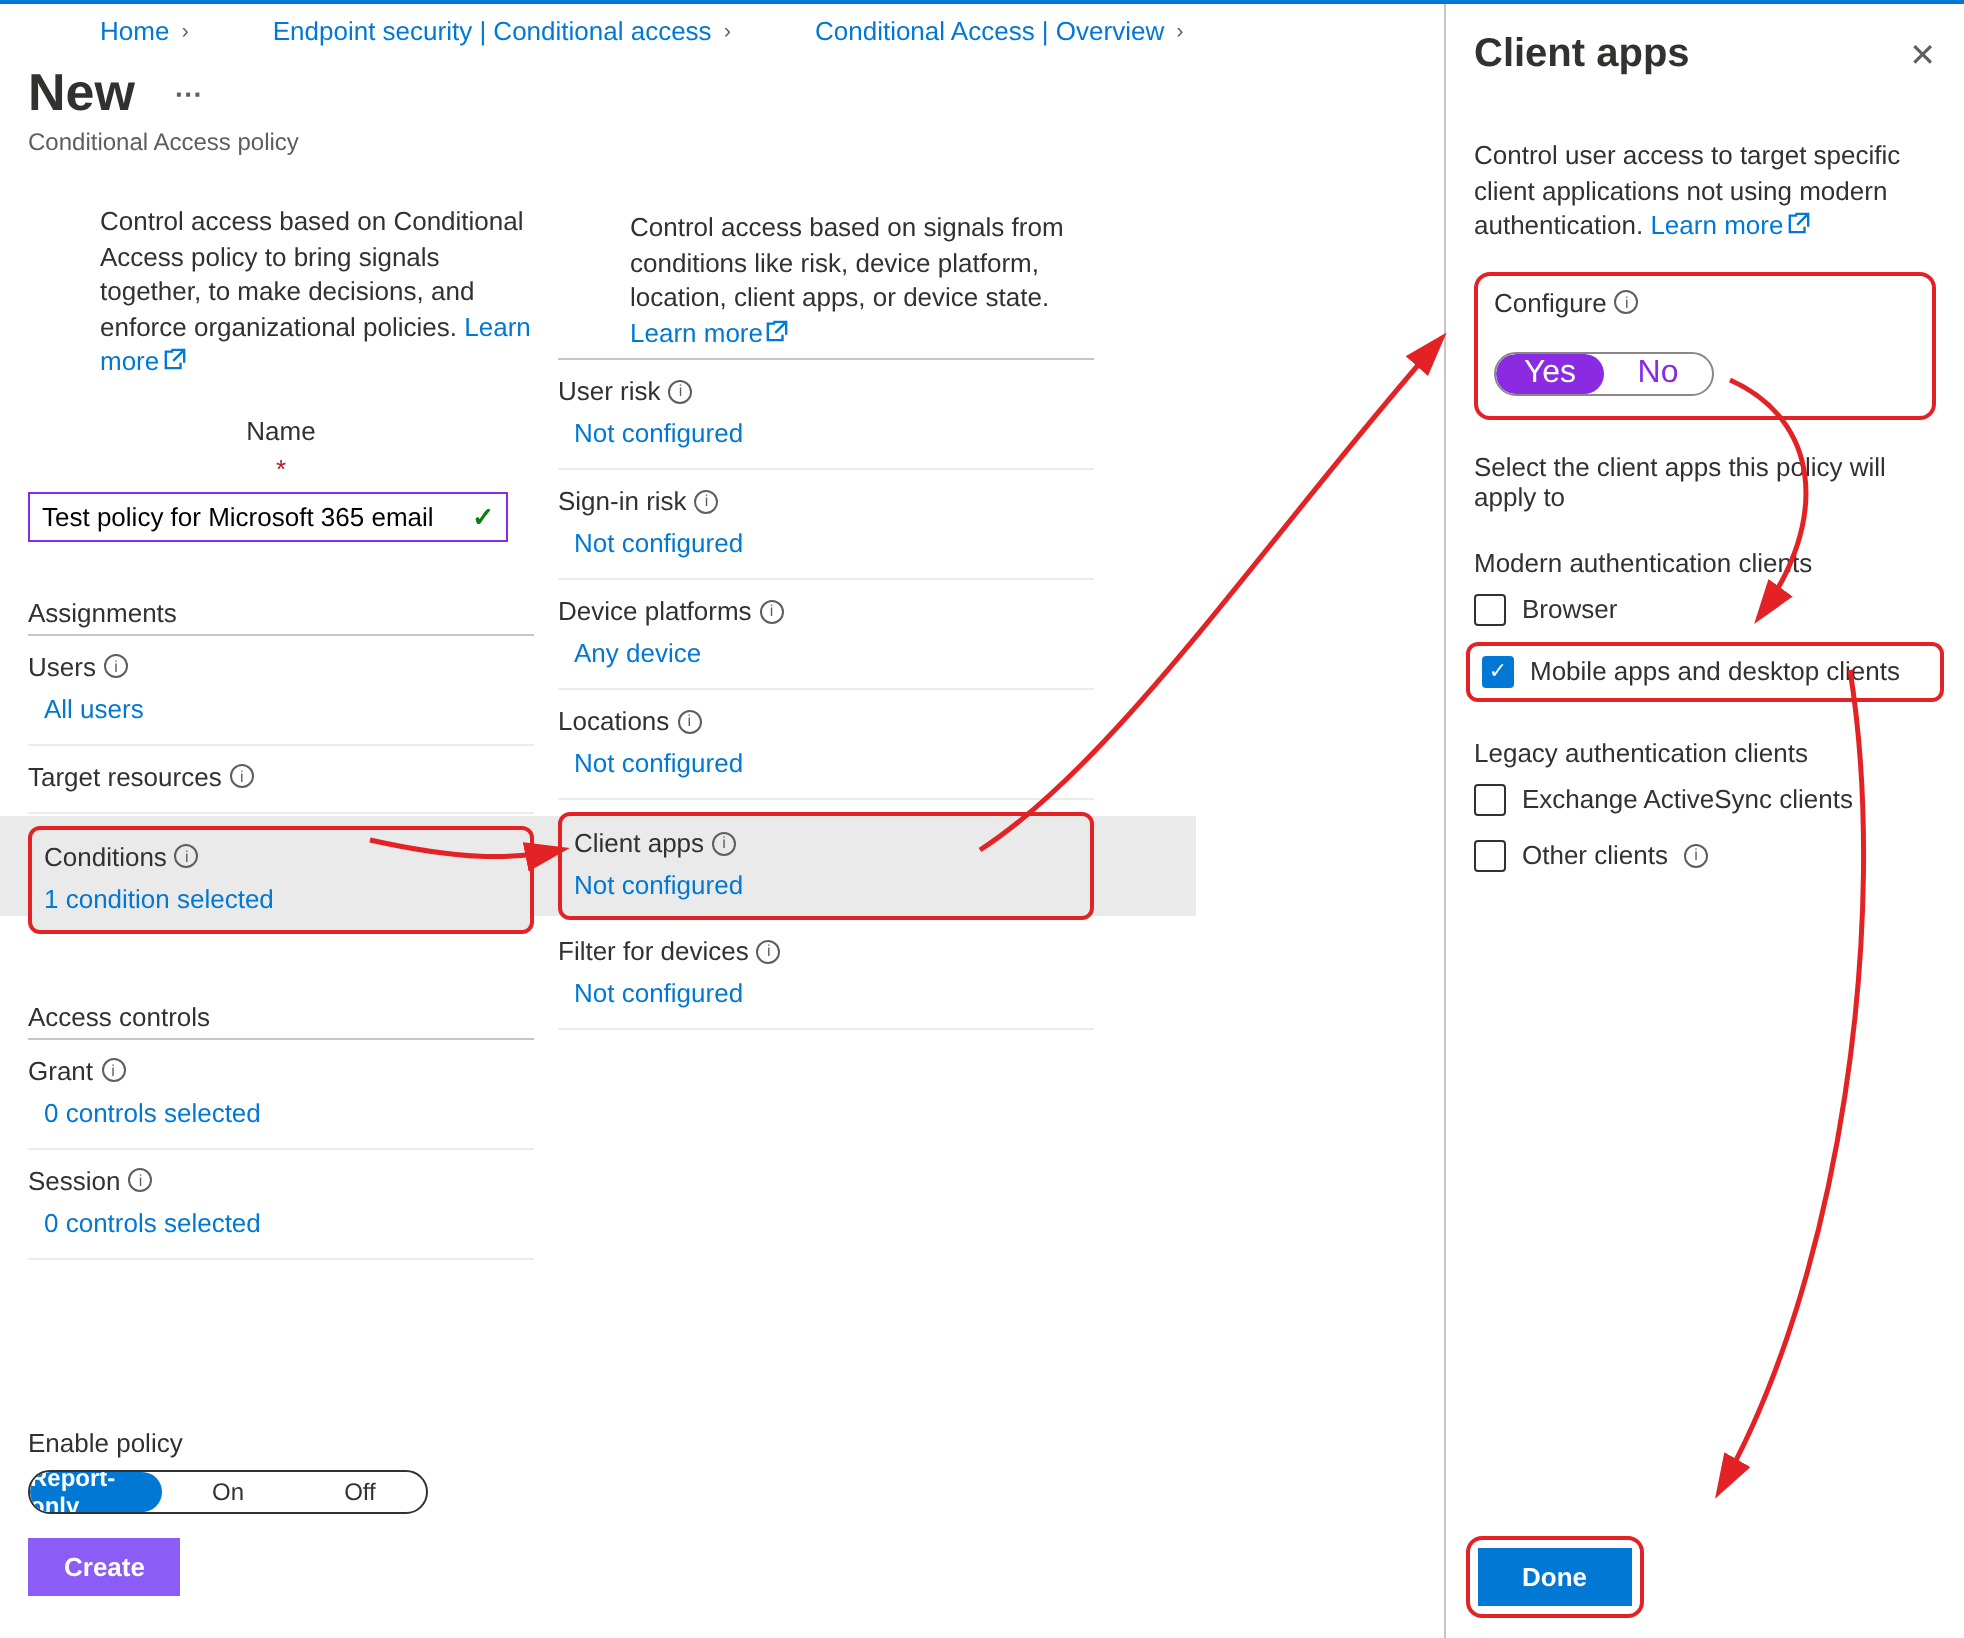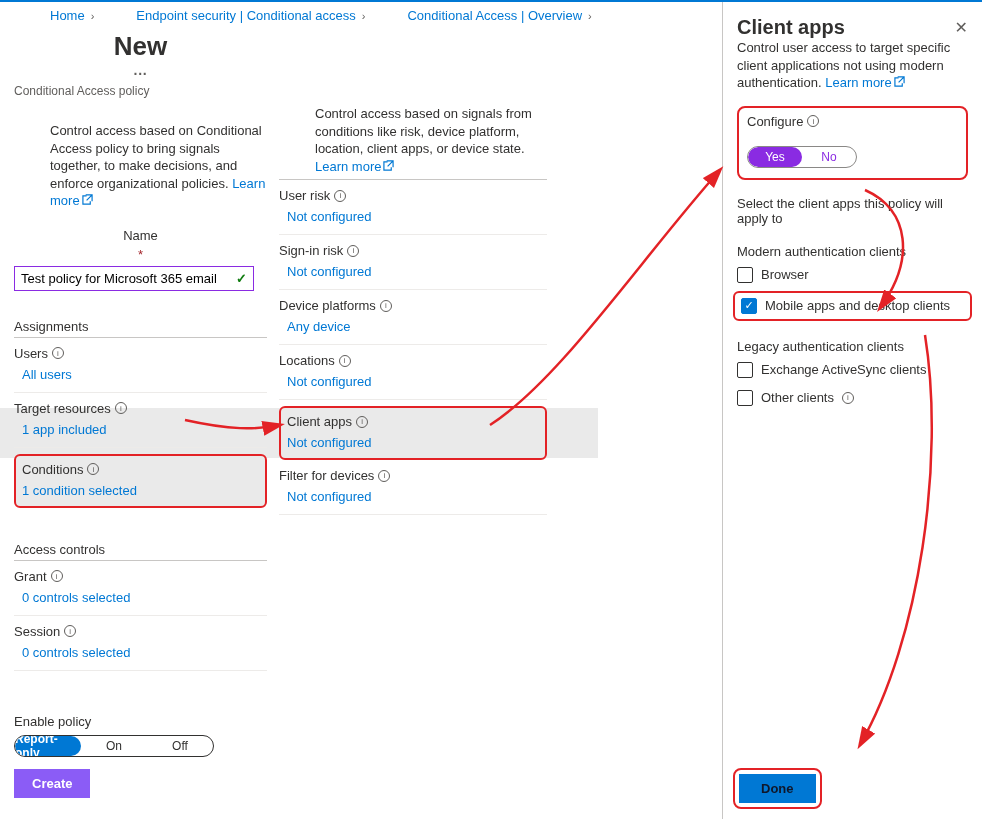--- a/index.html
+++ b/index.html
@@ -4,21 +4,21 @@
 <style>
   * { box-sizing: border-box; margin: 0; padding: 0; font-family: "Segoe UI", Arial, sans-serif; }
   body { width: 982px; height: 819px; background:#fff; position:relative; overflow:hidden; font-size:13px; color:#323130;}
   .topaccent { height:2px; background:#0078d4; width:100%; }
   .breadcrumb { padding:6px 14px 4px; font-size:13px; color:#0078d4; display:flex; align-items:center; gap:6px;}
   .breadcrumb span.sep { color:#605e5c; font-size:11px;}
   .breadcrumb a { color:#0078d4; text-decoration:none; cursor:pointer;margin-left:36px;}
   .page { display:flex; padding: 4px 14px 0 14px; height: calc(100% - 30px); }
   .leftcol { width: 265px; flex-shrink:0; padding-right:12px;}
   .midcol { width: 280px; flex-shrink:0; padding-right:12px;}
-  h1 { font-size:26px; font-weight:600; display:flex; align-items:center; gap:4px;flex-direction:column;}
+  h1 { font-size:26px; font-weight:600; display:flex; align-items:center; gap:20px;}
   h1 .dots { color:#605e5c; font-size:14px; cursor:pointer;}
   .subtitle { font-size:12px; color:#605e5c; margin-top:2px;}
   .body-text { font-size:13px; color:#323130; margin-top:24px; line-height:1.35;margin-left:36px;}
   .learnmore { color:#0078d4; text-decoration:none; cursor:pointer;}
   .ext-icon { display:inline-block; width:11px; height:11px; margin-left:2px; }
   .ext-icon svg { display:block;}
   .field-label { font-size:13px; color:#323130; margin-top:18px; margin-bottom:4px; display:flex; align-items:center; gap:4px;flex-direction:column;}
   .req { color:#a4262c;}
   .text-input { width:240px; border:1px solid #8a2be2; padding:4px 6px; font-size:13px; display:flex; align-items:center; justify-content:flex-end;}
   .text-input input { border:none; outline:none; flex:1; font-size:13px;}
@@ -27,34 +27,34 @@
   .row { border-bottom:1px solid #edebe9; padding:8px 0 10px; }
   .row-hl { background:#eaeaea; border:2.5px solid #e32226; border-radius:6px; padding:6px 6px 8px; }
   .row-label { display:flex; align-items:center; gap:4px; font-size:13px; color:#323130;}
   .info-icon { width:12px; height:12px; border:1px solid #605e5c; border-radius:50%; display:inline-flex; align-items:center; justify-content:center; font-size:8px; color:#605e5c; cursor:pointer;}
   .link-val { color:#0078d4; font-size:13px; margin-top:6px; cursor:pointer; display:block; padding-left:8px;}
   .link-val-nopad { color:#0078d4; font-size:13px; margin-top:6px; cursor:pointer; display:block;}
   
   .panel { position:absolute; top:2px; right:0; bottom:0; width:260px; border-left:1px solid #c8c6c4; background:#fff; padding:14px 14px 60px;}
   .panel h2 { font-size:20px; font-weight:600; display:flex; justify-content:space-between; align-items:center;}
   .panel .close { font-size:16px; color:#605e5c; cursor:pointer; font-weight:400;}
-  .panel-desc { font-size:13px; color:#323130; margin-top:0; line-height:1.35;}
+  .panel-desc { font-size:13px; color:#323130; margin-top:30px; line-height:1.35;}
   .config-box { border:2.5px solid #e32226; border-radius:8px; padding:6px 8px 10px; margin-top:14px;}
   .config-label { font-size:13px; display:flex; align-items:center; gap:4px; margin-bottom:17px;}
   .toggle { width:110px; height:22px; border:1px solid #8a8886; border-radius:11px; display:flex; overflow:hidden;}
-  .tg-half { flex:1; display:flex; align-items:center; justify-content:center; font-size:12px; cursor:pointer;text-align:right;}
+  .tg-half { flex:1; display:flex; align-items:center; justify-content:center; font-size:16px; cursor:pointer;text-align:right;}
   .tg-on-active { background:#8a2be2; color:#fff; border-radius:11px;}
   .tg-off { color:#8a2be2;}
   .p-section { margin-top:16px; font-size:13px;}
   .p-group { font-size:13px; color:#323130; margin-top:18px; margin-bottom:2px;}
   .chk-row { display:flex; align-items:center; gap:8px; padding:6px 0; font-size:13px;}
   .chk { width:16px; height:16px; border:1px solid #323130; border-radius:2px; display:inline-flex; align-items:center; justify-content:center; cursor:pointer; flex-shrink:0;}
   .chk.checked { background:#0078d4; border-color:#0078d4; color:#fff; font-size:11px;}
   .chk-row-hl { border:2.5px solid #e32226; border-radius:6px; padding:5px 6px; margin:2px -4px;}
-  .done-btn { position:absolute; bottom:14px; left:14px; background:#0078d4; color:#0f172a; border:none; padding:7px 22px; font-size:13px; font-weight:600; cursor:pointer;}
+  .done-btn { position:absolute; bottom:14px; left:14px; background:#0078d4; color:#ffffff; border:none; padding:7px 22px; font-size:13px; font-weight:600; cursor:pointer;}
   .done-hl { border:2.5px solid #e32226; border-radius:8px; padding:4px; display:inline-block;}
   
   .bottombar { position:absolute; bottom:21px; left:14px; }
   .enable-label { font-size:13px; margin-bottom:6px;}
   .pill3 { width:200px; height:22px; border:1px solid #323130; border-radius:11px; display:flex; overflow:hidden; margin-bottom:12px;}
   .pill3 div { flex:1; display:flex; align-items:center; justify-content:center; font-size:12px; cursor:pointer;}
   .pill-sel { background:#0078d4; color:#fff; border-radius:11px; font-weight:600;}
   .create-btn { background:#8b5cf6; color:#fff; border:none; padding:7px 18px; font-size:13px; font-weight:600; cursor:pointer;}
   
   svg.overlay { position:absolute; top:0; left:0; pointer-events:none;}
@@ -107,21 +107,20 @@
         <span class="info-icon">i</span>
       </div>
       <span class="link-val">All users</span>
     </div>
 
     <div class="row">
       <div class="row-label">
         <span>Target resources</span>
         <span class="info-icon">i</span>
       </div>
-      <span class="link-val">1 app included</span>
     </div>
 
     <div class="row-hl" style="margin-top:6px;">
       <div class="row-label">
         <span>Conditions</span>
         <span class="info-icon">i</span>
       </div>
       <span class="link-val-nopad">1 condition selected</span>
     </div>
 

